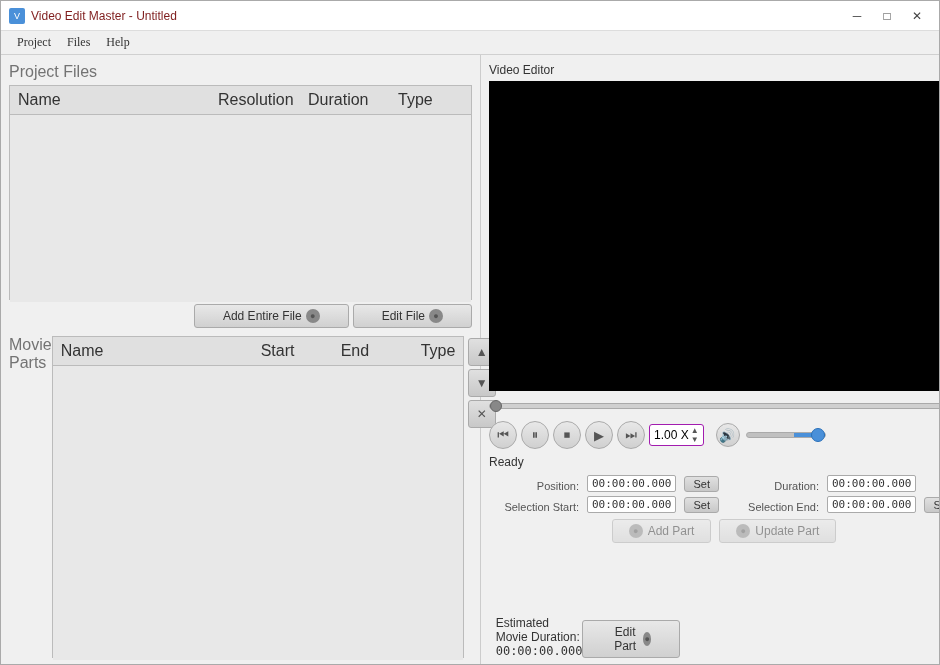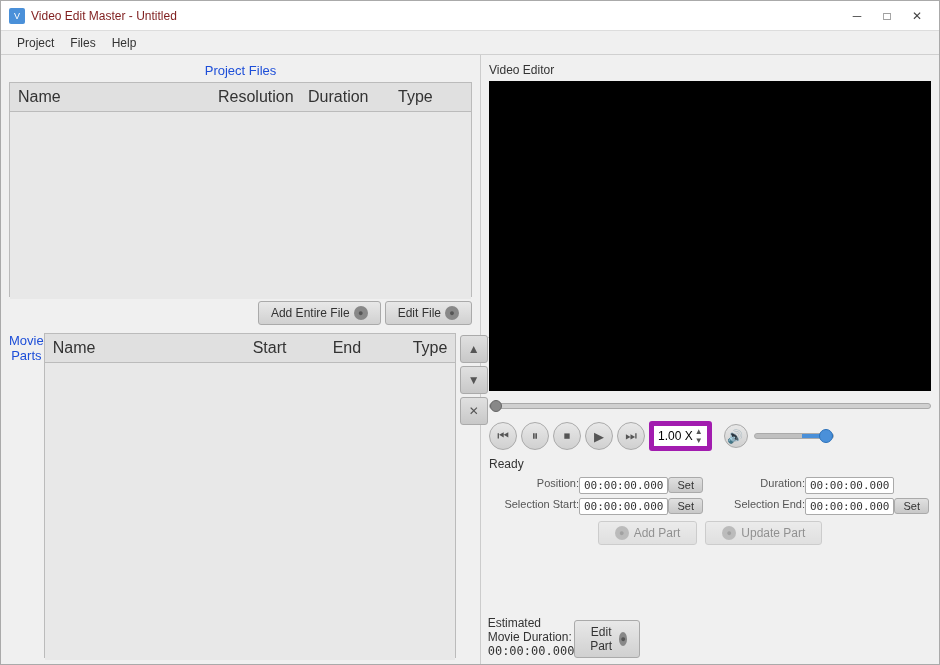--- a/index.html
+++ b/index.html
@@ -61,44 +61,44 @@
       align-items: center;
       padding: 0 8px;
       border-bottom: 1px solid #d0d0d0;
     }
     .menu-item {
       padding: 2px 8px;
       cursor: pointer;
       font-size: 12px;
       color: #333;
       border-radius: 2px;
+      font-family: Liberation Serif, serif;
     }
     .main-content {
       display: flex;
       height: calc(665px - 54px);
     }
     .left-panel {
       width: 480px;
       padding: 8px;
       display: flex;
       flex-direction: column;
       gap: 8px;
       border-right: 1px solid #ccc;
     }
     .right-panel {
       flex: 1;
       padding: 8px;
       display: flex;
       flex-direction: column;
     }
     .section-label {
-      font-size: 13px;
-      color: #1d4ed8;
+      font-size: 16px;
+      color: #737373;
       margin-bottom: 4px;
-      text-align: center;
     }
     .file-table-container {
       border: 1px solid #bbb;
       background: #e8e8e8;
       flex: 1;
       min-height: 0;
     }
     .table-header {
       display: flex;
       background: #e0e0e0;
@@ -122,21 +122,21 @@
     .btn-row {
       display: flex;
       justify-content: flex-end;
       gap: 4px;
       margin-top: 4px;
     }
     .btn {
       background: linear-gradient(to bottom, #e8e8e8, #d0d0d0);
       border: 1px solid #aaa;
       border-radius: 3px;
-      padding: 4px 12px;
+      padding: 4px 28px;
       font-size: 12px;
       cursor: pointer;
       display: flex;
       align-items: center;
       gap: 4px;
       color: #333;
     }
     .btn-icon {
       width: 14px;
       height: 14px;
@@ -265,21 +265,21 @@
       cursor: pointer;
       display: flex;
       align-items: center;
       justify-content: center;
       font-size: 13px;
       color: #555;
     }
     .speed-control {
       display: flex;
       align-items: center;
-      border: 5px solid #a21caf;
+      border: 1px solid #a21caf;
       background: #fff;
       border-radius: 3px;
       padding: 1px 4px;
       font-size: 12px;
       gap: 2px;
     }
     .speed-arrows {
       display: flex;
       flex-direction: column;
       font-size: 8px;
@@ -327,22 +327,22 @@
     }
     .timecode-grid {
       display: grid;
       grid-template-columns: 1fr 1fr;
       gap: 4px 10px;
       font-size: 11px;
       color: #333;
     }
     .timecode-row {
       display: flex;
-      align-items: flex-start;
-      gap: 0;
+      align-items: flex-end;
+      gap: 8px;
     }
     .timecode-label {
       text-align: right;
       min-width: 90px;
       color: #555;
     }
     .timecode-value {
       font-family: monospace;
       background: #fff;
       border: 1px solid #aaa;

